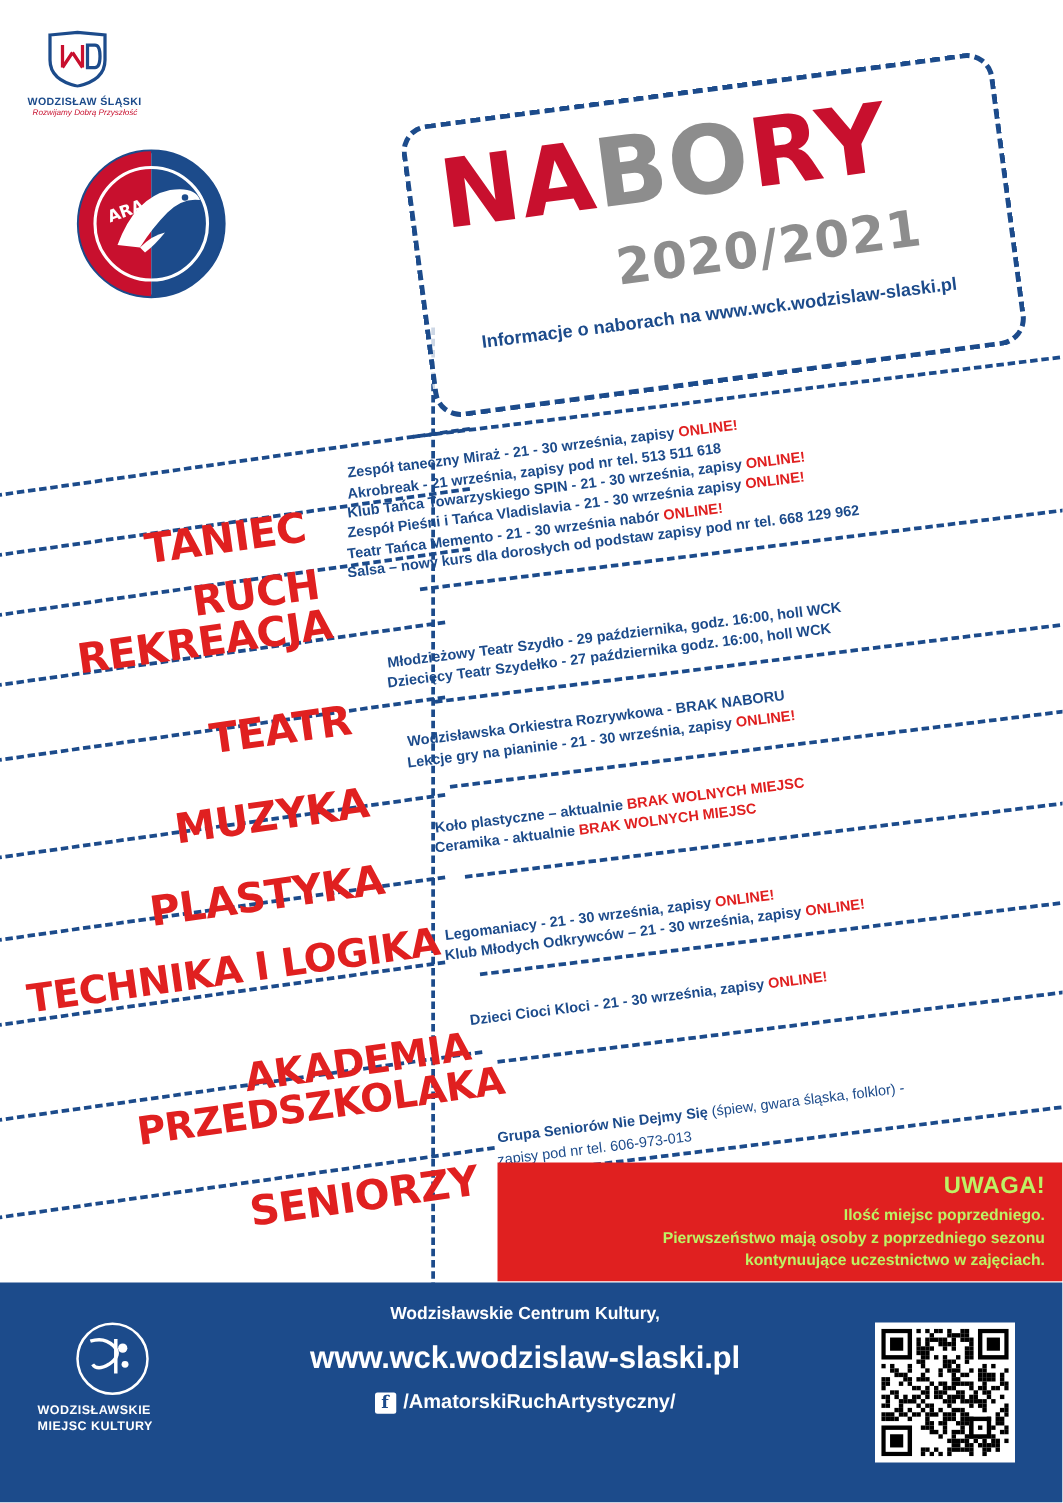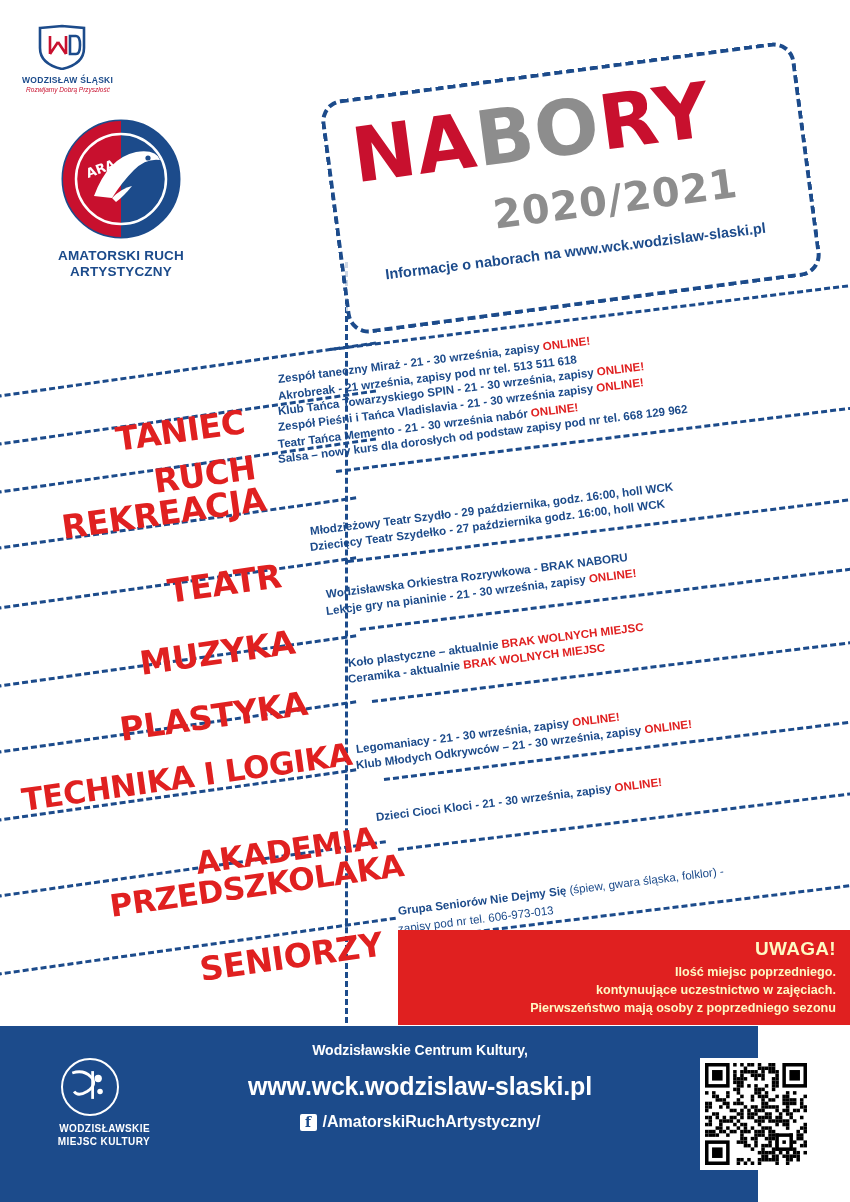--- a/index.html
+++ b/index.html
@@ -198,21 +198,21 @@
 
   
   .notice {
     position: absolute;
     left: 398px;
     top: 930px;
     width: 452px;
     height: 95px;
     background: #e02020;
     z-index: 7;
-    color: #fef9c3;
+    color: #bef264;
     text-align: right;
     padding: 8px 14px 0 0;
     box-sizing: border-box;
   }
   .notice .hdr {
     font-size: 19px;
     font-weight: bold;
     margin-bottom: 4px;
     letter-spacing: .3px;
   }
@@ -220,21 +220,21 @@
     font-size: 12.6px;
     font-weight: bold;
     line-height: 1.42;
   }
 
   
   .footer {
     position: absolute;
     left: 0;
     top: 1026px;
-    width: 758px;
+    width: 850px;
     height: 176px;
     background: #1c4b8b;
     z-index: 8;
     color: #ffffff;
   }
   .footer-center {
     position: absolute;
     left: 150px;
     top: 16px;
     width: 540px;
@@ -276,21 +276,21 @@
     line-height: 17px;
     text-align: center;
     font-family: "DejaVu Serif", serif;
   }
 
   .wck-logo {
     position: absolute;
     left: 30px;
     top: 1058px;
     width: 120px;
-    text-align: right;
+    text-align: left;
     z-index: 9;
     color: #ffffff;
   }
   .wck-mark {
     width: 54px;
     height: 54px;
     margin: 0 auto 6px auto;
     border-radius: 50%;
     border: 2px solid #ffffff;
     position: relative;
@@ -358,24 +358,20 @@
       <svg viewBox="0 0 122 122" width="122" height="122">
         <circle cx="61" cy="61" r="58" fill="#ffffff" stroke="#1c4b8b" stroke-width="3"></circle>
         <path d="M61 3 A58 58 0 0 0 61 119 Z" fill="#c8102e"></path>
         <path d="M61 3 A58 58 0 0 1 61 119 Z" fill="#1c4b8b"></path>
         <circle cx="61" cy="61" r="45" fill="none" stroke="#ffffff" stroke-width="2.5"></circle>
         <path d="M34 78 Q48 40 76 34 Q96 31 100 42 Q86 40 74 52 Q62 64 52 80 Z" fill="#ffffff"></path>
         <path d="M52 80 Q62 70 72 68 Q64 78 56 84 Z" fill="#ffffff"></path>
         <circle cx="88" cy="40" r="2.6" fill="#1c4b8b"></circle>
         <text x="28" y="60" font-family="DejaVu Sans, sans-serif" font-size="13" font-weight="bold" fill="#ffffff" transform="rotate(-20 28 60)">ARA</text>
       </svg>
-    </div>
-    <div class="ara-title">
-      <div>AMATORSKI RUCH</div>
-      <div>ARTYSTYCZNY</div>
     </div>
   </div>
 
   <div class="stamp"></div>
   <div class="stamp-inner">
     <div class="nabory">
       <span class="r">NA</span><span class="g">BO</span><span class="r">RY</span>
     </div>
     <div class="year">2020/2021</div>
   </div>
@@ -412,22 +408,22 @@
       <div class="desc" style="left: 356px; top: 742px; transform: rotate(-7deg);"><span>Legomaniacy - 21 - 30 września, zapisy </span><span class="red">ONLINE!</span></div>
       <div class="desc" style="left: 356px; top: 758px; transform: rotate(-7deg);"><span>Klub Młodych Odkrywców – 21 - 30 września, zapisy </span><span class="red">ONLINE!</span></div>
       <div class="desc" style="left: 376px; top: 810px; transform: rotate(-7deg);"><span>Dzieci Cioci Kloci - 21 - 30 września, zapisy </span><span class="red">ONLINE!</span></div>
       <div class="desc" style="left: 398px; top: 904px; transform: rotate(-7deg);"><span>Grupa Seniorów Nie Dejmy Się </span><span class=" thin">(śpiew, gwara śląska, folklor) -</span></div>
       <div class="desc" style="left: 398px; top: 922px; transform: rotate(-7deg);"><span class=" thin">zapisy pod nr tel. 606-973-013</span></div>
     </div>
 
   <div class="notice">
     <div class="hdr">UWAGA!</div>
     <div class="ln">Ilość miejsc poprzedniego.</div>
+    <div class="ln">Pierwszeństwo mają osoby z poprzedniego sezonu</div>
     <div class="ln">kontynuujące uczestnictwo w zajęciach.</div>
-    <div class="ln">Pierwszeństwo mają osoby z poprzedniego sezonu</div>
   </div>
 
   <div class="footer">
     <div class="footer-center">
       <div class="footer-addr1">Wodzisławskie Centrum Kultury,</div>
       <div class="footer-url">www.wck.wodzislaw-slaski.pl</div>
       <div class="footer-fb">
         <span class="fb-icon">f</span>
         <span>/AmatorskiRuchArtystyczny/</span>
       </div>

